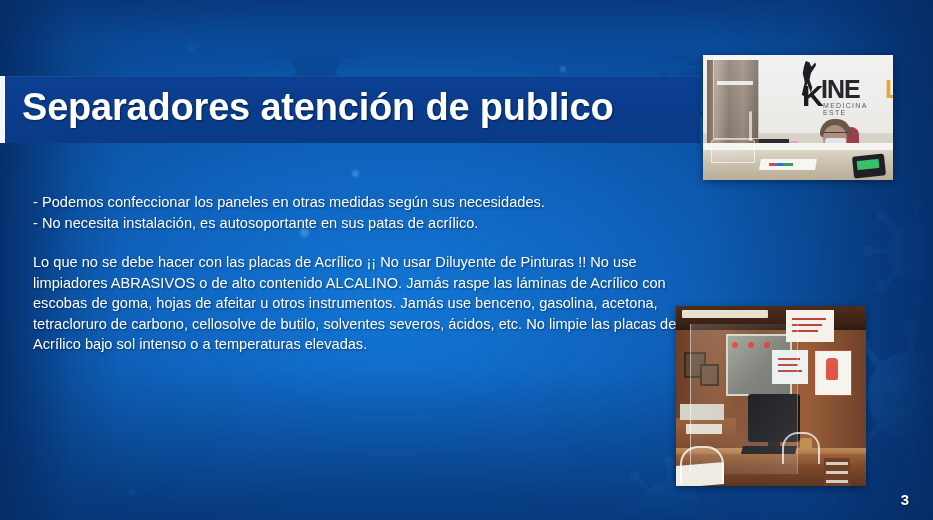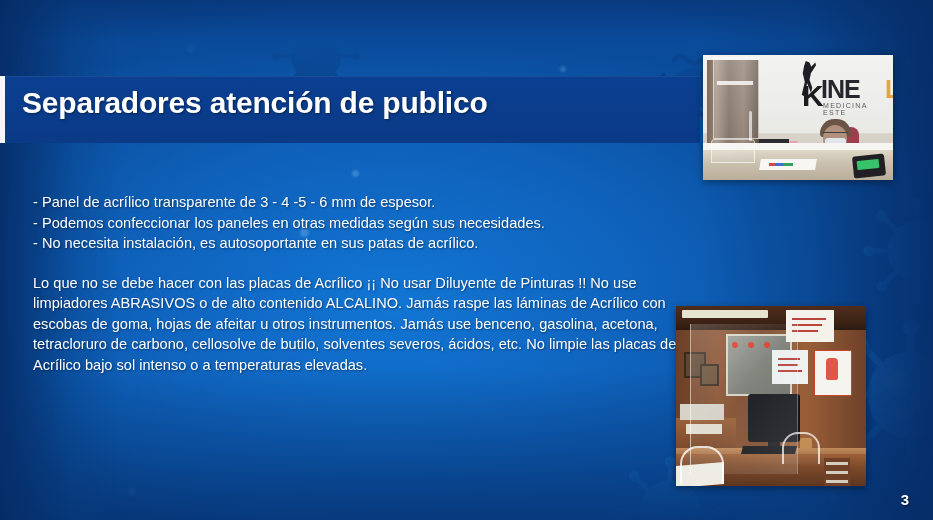--- a/index.html
+++ b/index.html
@@ -89,21 +89,21 @@
     width: 5px;
     height: 67px;
     background: #f3f6fa;
   }
   #title-text {
     position: absolute;
     left: 22px;
     top: 86px;
     width: 660px;
     color: #ffffff;
-    font-size: 30px;
+    font-size: 38px;
     font-weight: bold;
     letter-spacing: -0.2px;
     text-shadow: 1px 1px 2px rgba(0,0,0,0.45);
     white-space: nowrap;
   }
 
   
   #body-copy {
     position: absolute;
     left: 33px;
@@ -529,21 +529,20 @@
   <div class="bg-leftshade"></div>
   <div class="bg-rightshade"></div>
   <div class="bg-vignette"></div>
 
   <div id="title-bar"></div>
   <div id="title-accent"></div>
   <div id="title-text">Separadores atención de publico</div>
 
   <div id="body-copy">
     <div class="para-gap"></div>
-    <p class="bullet-line">- Panel de acrílico transparente de 3 - 4 -5 - 6 mm de espesor.</p>
     <p class="bullet-line">- Podemos confeccionar los paneles en otras medidas según sus necesidades.</p>
     <p class="bullet-line">- No necesita instalación, es autosoportante en sus patas de acrílico.</p>
     <div class="para-gap"></div>
     <p>Lo que no se debe hacer con las placas de Acrílico ¡¡ No usar Diluyente de Pinturas !! No use limpiadores ABRASIVOS o de alto contenido ALCALINO. Jamás raspe las láminas de Acrílico con escobas de goma, hojas de afeitar u otros instrumentos. Jamás use benceno, gasolina, acetona, tetracloruro de carbono, cellosolve de butilo, solventes severos, ácidos, etc. No limpie las placas de Acrílico bajo sol intenso o a temperaturas elevadas.</p>
   </div>
 
   <div class="photo" id="photo-reception">
     <div class="wall"></div>
     <div class="wood"></div>
     <div class="wood-handle"></div>

